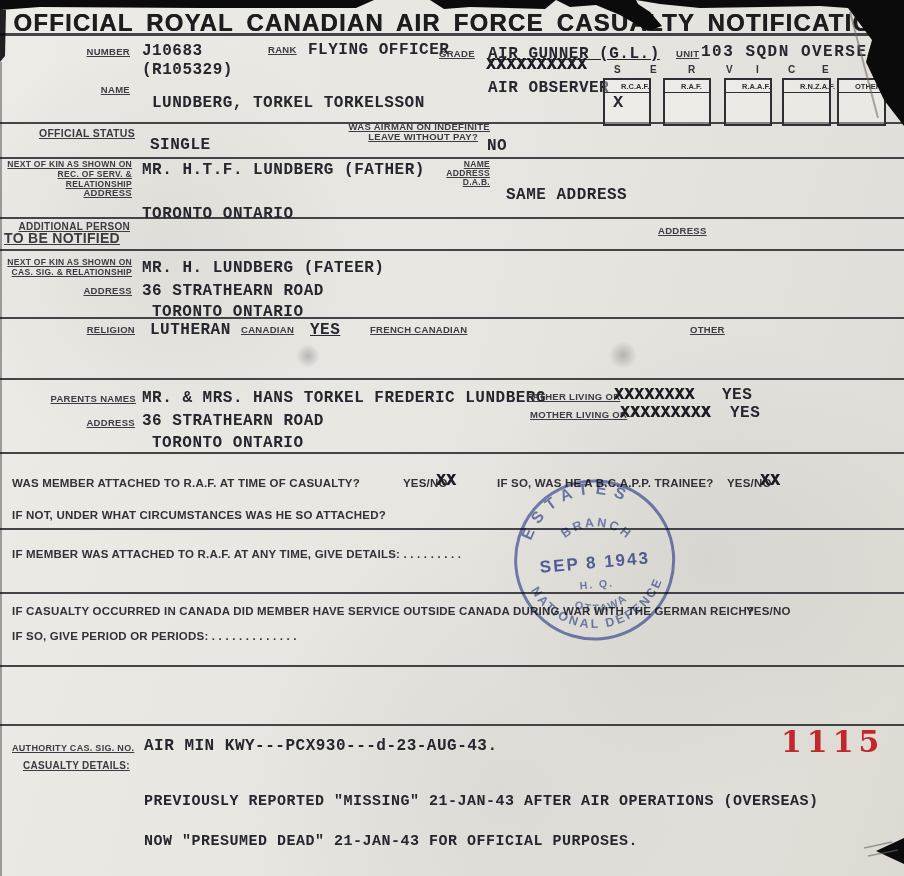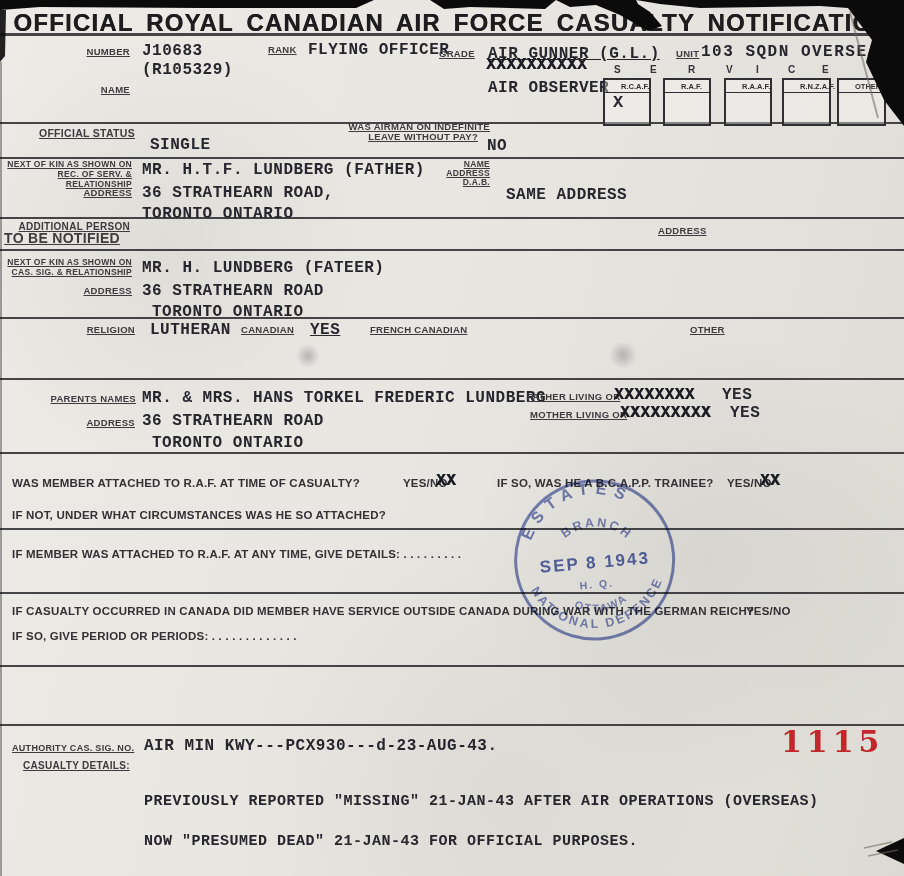--- a/index.html
+++ b/index.html
@@ -56,20 +56,21 @@
   <div class="rule" style="top:592px"></div>
   <div class="rule" style="top:665px"></div>
   <div class="rule" style="top:724px"></div>
 
   <div id="title">OFFICIAL ROYAL CANADIAN AIR FORCE CASUALTY NOTIFICATION</div>
 
   <div class="p lbl rt" style="right:774px;top:47px">NUMBER</div>
   <div class="p typed" style="left:142px;top:43px">J10683</div>
   <div class="p typed" style="left:142px;top:62px">(R105329)</div>
   <div class="p lbl rt" style="right:774px;top:85px">NAME</div>
+  <div class="p typed" style="left:152px;top:95px">LUNDBERG, TORKEL TORKELSSON</div>
 
   <div class="p lbl" style="left:268px;top:45px">RANK</div>
   <div class="p typed" style="left:308px;top:42px">FLYING OFFICER</div>
 
   <div class="p lbl" style="left:439px;top:49px">GRADE</div>
   <div class="p typed struck" style="left:488px;top:46px;text-decoration:underline">AIR GUNNER (G.L.)</div>
   <div class="p typed ot" style="left:486px;top:57px">XXXXXXXXXX</div>
   <div class="p typed" style="left:488px;top:80px">AIR OBSERVER</div>
 
   <div class="p lbl" style="left:676px;top:49px">UNIT</div>
@@ -110,21 +111,20 @@
   <div class="p lbl rt" style="right:426px;top:132px">LEAVE WITHOUT PAY?</div>
   <div class="p typed" style="left:487px;top:138px">NO</div>
 
   <div class="p lbl rt" style="right:772px;top:159px;font-size:8.5px">NEXT OF KIN AS SHOWN ON</div>
   <div class="p lbl rt" style="right:772px;top:169px;font-size:8.5px">REC. OF SERV. &amp; RELATIONSHIP</div>
   <div class="p typed" style="left:142px;top:162px">MR. H.T.F. LUNDBERG (FATHER)</div>
   <div class="p lbl rt" style="right:414px;top:159px;font-size:8.5px">NAME</div>
   <div class="p lbl rt" style="right:414px;top:168px;font-size:8.5px">ADDRESS</div>
   <div class="p lbl rt" style="right:414px;top:177px;font-size:8.5px">D.A.B.</div>
   <div class="p lbl rt" style="right:772px;top:188px">ADDRESS</div>
-  <div class="p typed" style="left:142px;top:185px">36 STRATHEARN ROAD,</div>
   <div class="p typed" style="left:506px;top:187px">SAME ADDRESS</div>
   <div class="p typed" style="left:142px;top:206px">TORONTO ONTARIO</div>
 
   <div class="p lbl rt" style="right:774px;top:222px;font-size:10px">ADDITIONAL PERSON</div>
   <div class="p lbl rt" style="right:784px;top:233px;font-size:14px">TO BE NOTIFIED</div>
   <div class="p lbl" style="left:658px;top:226px">ADDRESS</div>
 
   <div class="p lbl rt" style="right:772px;top:257px;font-size:8.5px">NEXT OF KIN AS SHOWN ON</div>
   <div class="p lbl rt" style="right:772px;top:267px;font-size:8.5px">CAS. SIG. &amp; RELATIONSHIP</div>
   <div class="p typed" style="left:142px;top:260px">MR. H. LUNDBERG (FATEER)</div>

